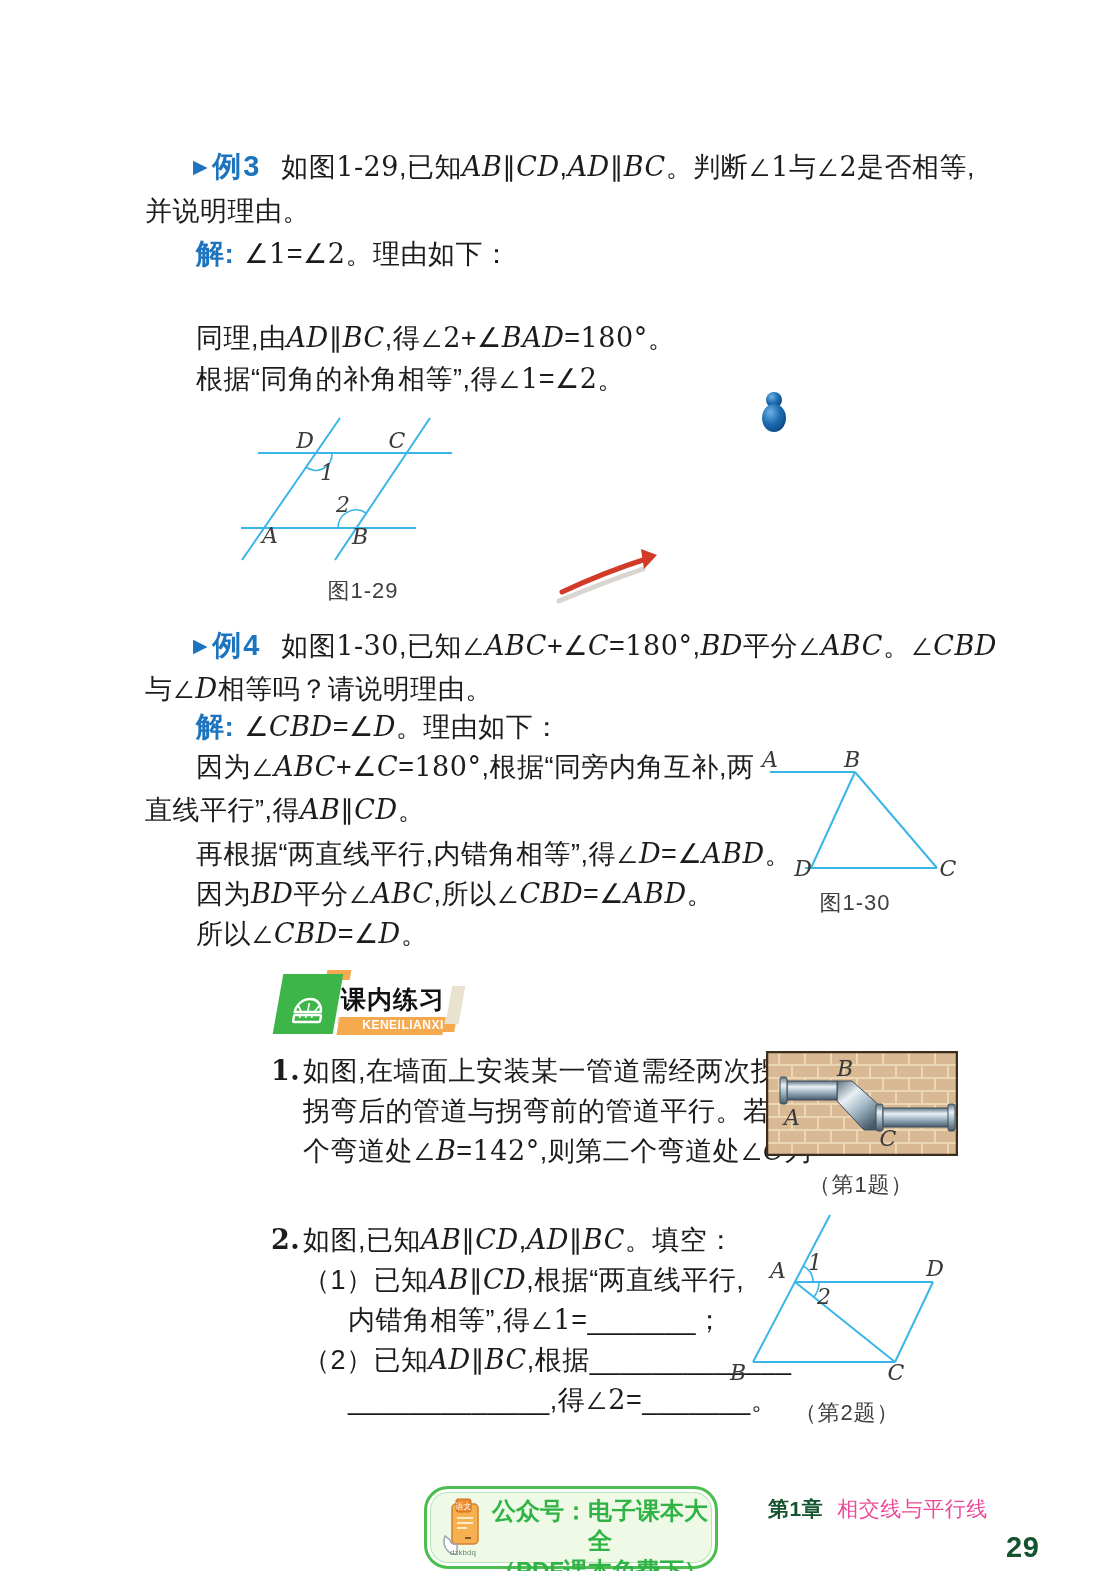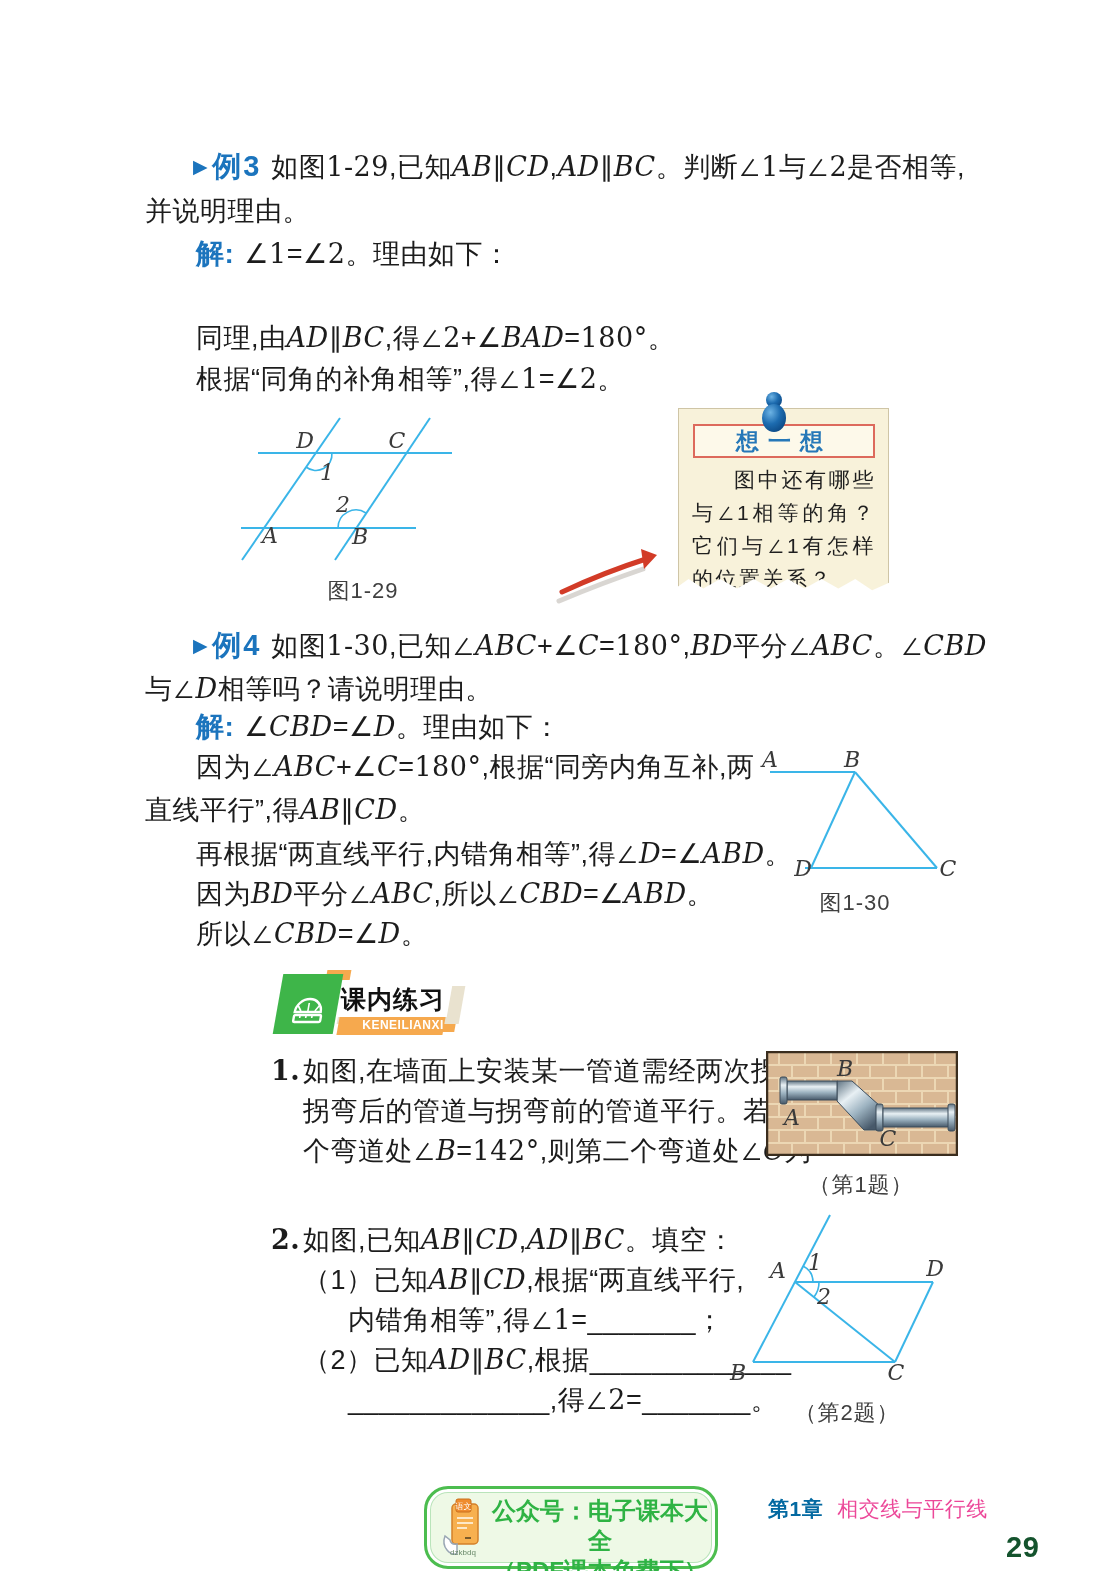--- a/index.html
+++ b/index.html
@@ -2,21 +2,21 @@
 <html><head>
 <meta charset="utf-8">
 <style>
   html,body{margin:0;padding:0;background:#888;}
   .page{position:relative;width:1110px;height:1571px;background:#ffffff;margin:0 auto;
         font-family:"Liberation Sans",sans-serif;color:#1c1c1c;overflow:hidden;}
   .tl{position:absolute;white-space:nowrap;font-size:27px;line-height:36px;letter-spacing:0.5px;}
   .mv{font-family:"DejaVu Serif",serif;font-style:italic;}
   .mn{font-family:"DejaVu Serif",serif;}
   .mk{color:#1b74bd;font-size:19px;vertical-align:3px;margin-right:4px;}
-  .extag{color:#1b74bd;font-weight:bold;font-size:29px;letter-spacing:2px;margin-right:10px;}
+  .extag{color:#1b74bd;font-weight:bold;font-size:29px;letter-spacing:2px;margin-right:20px;}
   .jie{color:#1b74bd;font-weight:bold;font-size:28px;margin-right:10px;}
   .figsvg{position:absolute;}
   .figline{stroke:#3ab5e8;stroke-width:2;fill:none;}
   .fl{font-family:"DejaVu Serif",serif;font-style:italic;font-size:22px;fill:#3a3a3a;}
   .figcap{position:absolute;font-size:22px;color:#404040;text-align:center;letter-spacing:1px;}
   
   .note{position:absolute;left:678px;top:408px;width:209px;height:186px;background:#f8f2da;
         border:1px solid #cfc5a6;filter:drop-shadow(3px 4px 3px rgba(0,0,0,0.30));
         clip-path:polygon(0 0,100% 0,100% 93%,92% 97%,84% 91%,76% 96%,68% 91%,60% 96%,52% 91%,44% 96%,36% 91%,28% 96%,20% 91%,12% 96%,5% 91%,0 95%);}
   .note-title{position:absolute;left:14px;top:15px;width:178px;height:30px;background:#fdf9ea;
@@ -36,21 +36,21 @@
   .kn-title{position:absolute;left:60px;top:11px;width:114px;text-align:center;font-size:25px;
         font-weight:bold;color:#111;letter-spacing:1px;}
   .kn-sub{position:absolute;left:62px;top:46px;width:106px;text-align:center;font-size:12px;
         font-weight:bold;color:#fff;letter-spacing:0.5px;padding-left:12px;}
   .qnum{font-weight:bold;font-family:"DejaVu Serif",serif;}
   
   .fbadge{position:absolute;left:424px;top:1486px;width:288px;height:77px;background:#eef9e6;
         border:3px solid #4cbd4f;border-radius:24px;box-shadow:inset 0 0 0 3px #ffffff,inset 0 0 0 4px #b9e4ba;}
   .fbtext{position:absolute;left:64px;top:7px;width:218px;text-align:center;color:#2fb344;
         font-weight:bold;font-size:24px;line-height:30px;letter-spacing:0;}
-  .fch{font-weight:bold;color:#0369a1;font-size:21px;}
+  .fch{font-weight:bold;color:#14532d;font-size:21px;}
   .fsec{color:#ec4899;font-size:21px;margin-left:14px;}
   .fpage{font-weight:bold;font-size:29px;color:#14532d;margin-top:45px;}
 </style>
 </head>
 <body>
 
 <div class="page">
 
   <div class="tl" style="left:193px;top:148px">
     <span class="mk">▶</span><span class="extag">例3</span><span>如图<span class="mn">1-29</span>,已知<i class="mv">AB</i>∥<i class="mv">CD</i>,<i class="mv">AD</i>∥<i class="mv">BC</i>。判断∠<span class="mn">1</span>与∠<span class="mn">2</span>是否相等,</span>
@@ -77,24 +77,20 @@
     <text class="fl" x="115" y="100" text-anchor="middle">2</text>
   </svg>
   <div class="figcap" style="left:288px;top:576px;width:150px">图1-29</div>
 
   <svg class="figsvg" style="left:550px;top:542px" width="125" height="64">
     <path d="M12,52 Q55,34 96,20" stroke="#aaa49c" stroke-width="5" fill="none" stroke-linecap="round" opacity="0.45" transform="translate(-3,7)"></path>
     <path d="M12,50 Q55,30 96,17" stroke="#d23b27" stroke-width="5" fill="none" stroke-linecap="round"></path>
     <polygon points="107,13 91,7 94,27" fill="#d23b27"></polygon>
   </svg>
 
-  <div class="note">
-    <div class="note-title">想一想</div>
-    <div class="note-body">图中还有哪些与∠1相等的角？它们与∠1有怎样的位置关系？</div>
-  </div>
   <svg class="figsvg" style="left:756px;top:391px" width="36" height="46">
     <defs>
       <radialGradient id="ping" cx="35%" cy="30%" r="75%">
         <stop offset="0" stop-color="#6db3e4"></stop>
           <stop offset="55%" stop-color="#1d6cb0"></stop>
           <stop offset="100%" stop-color="#0d4a86"></stop>
       </radialGradient>
     </defs>
     <circle cx="18" cy="9" r="8" fill="url(#ping)"></circle>
     <ellipse cx="18" cy="27" rx="12" ry="14" fill="url(#ping)"></ellipse>

